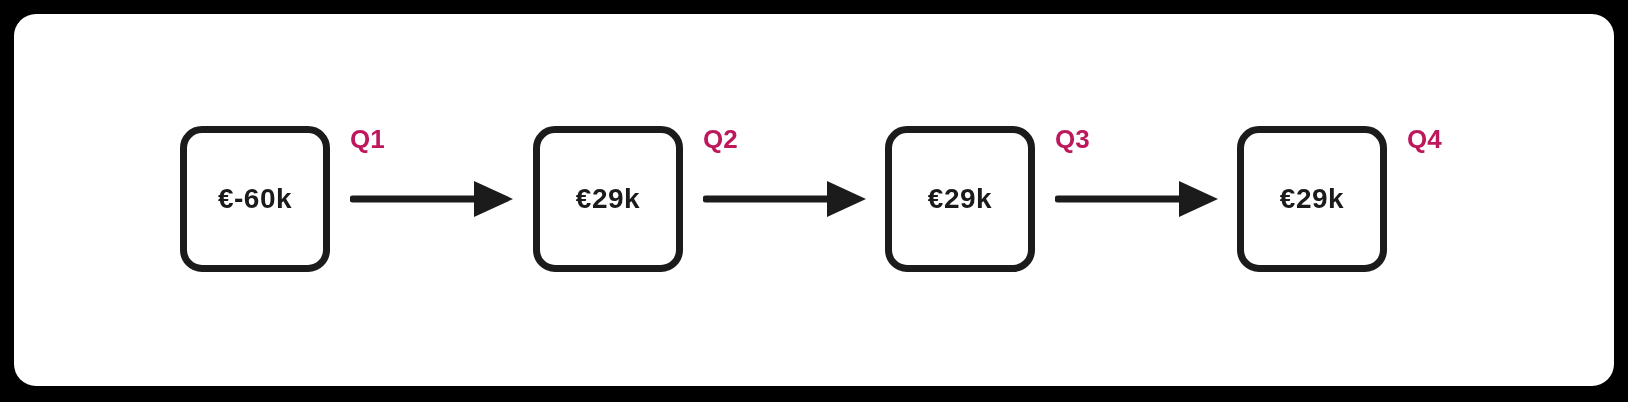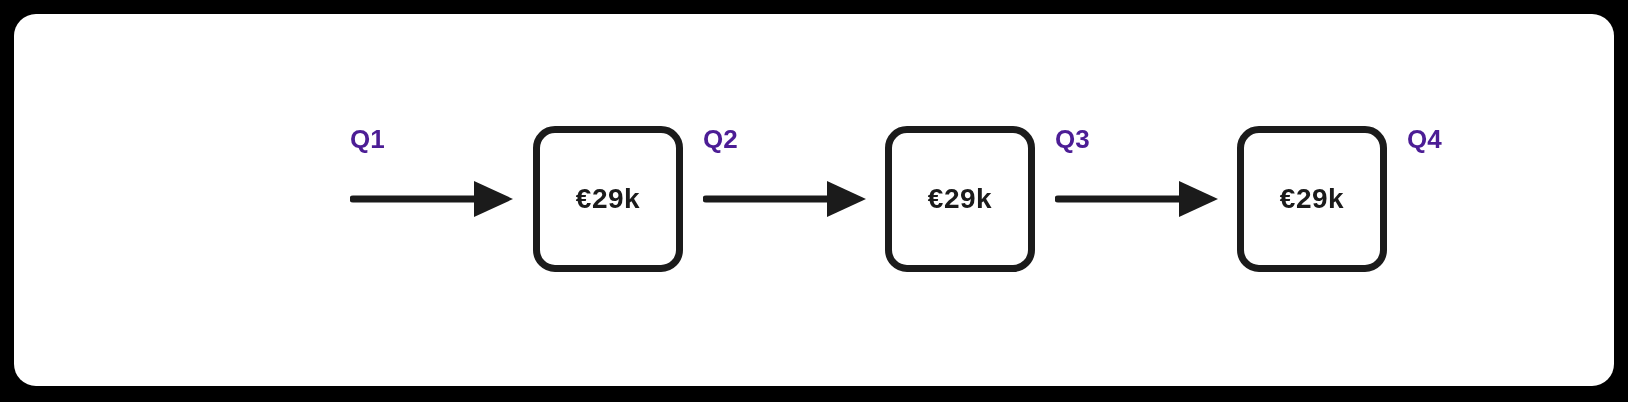--- a/index.html
+++ b/index.html
@@ -54,40 +54,43 @@
     color: #1b1b1b;
     letter-spacing: 0.5px;
   }
   .qlabel {
     position: absolute;
     left: 170px;
     top: 0px;
     font-size: 26px;
     line-height: 26px;
     font-weight: bold;
-    color: #4c1d95;
+    color: #be185d;
     white-space: nowrap;
   }
   .arrow {
     position: absolute;
     top: 163px;
     width: 166px;
     height: 44px;
   }
   .arrow.a1 { left: 336px; }
   .arrow.a2 { left: 689px; }
   .arrow.a3 { left: 1041px; }
 </style>
 </head>
 <body>
 
 <div class="canvas">
   <div class="panel">
 
     <div class="step s1">
+      <div class="box">
+        <span class="value">€-60k</span>
+      </div>
       <div class="qlabel">Q1</div>
     </div>
 
     <svg class="arrow a1" viewBox="0 0 166 44" xmlns="http://www.w3.org/2000/svg">
       <line x1="3" y1="22" x2="126" y2="22" stroke="#1b1b1b" stroke-width="7" stroke-linecap="round"></line>
       <polygon points="124,4 163,22 124,40" fill="#1b1b1b"></polygon>
     </svg>
 
     <div class="step s2">
       <div class="box">

